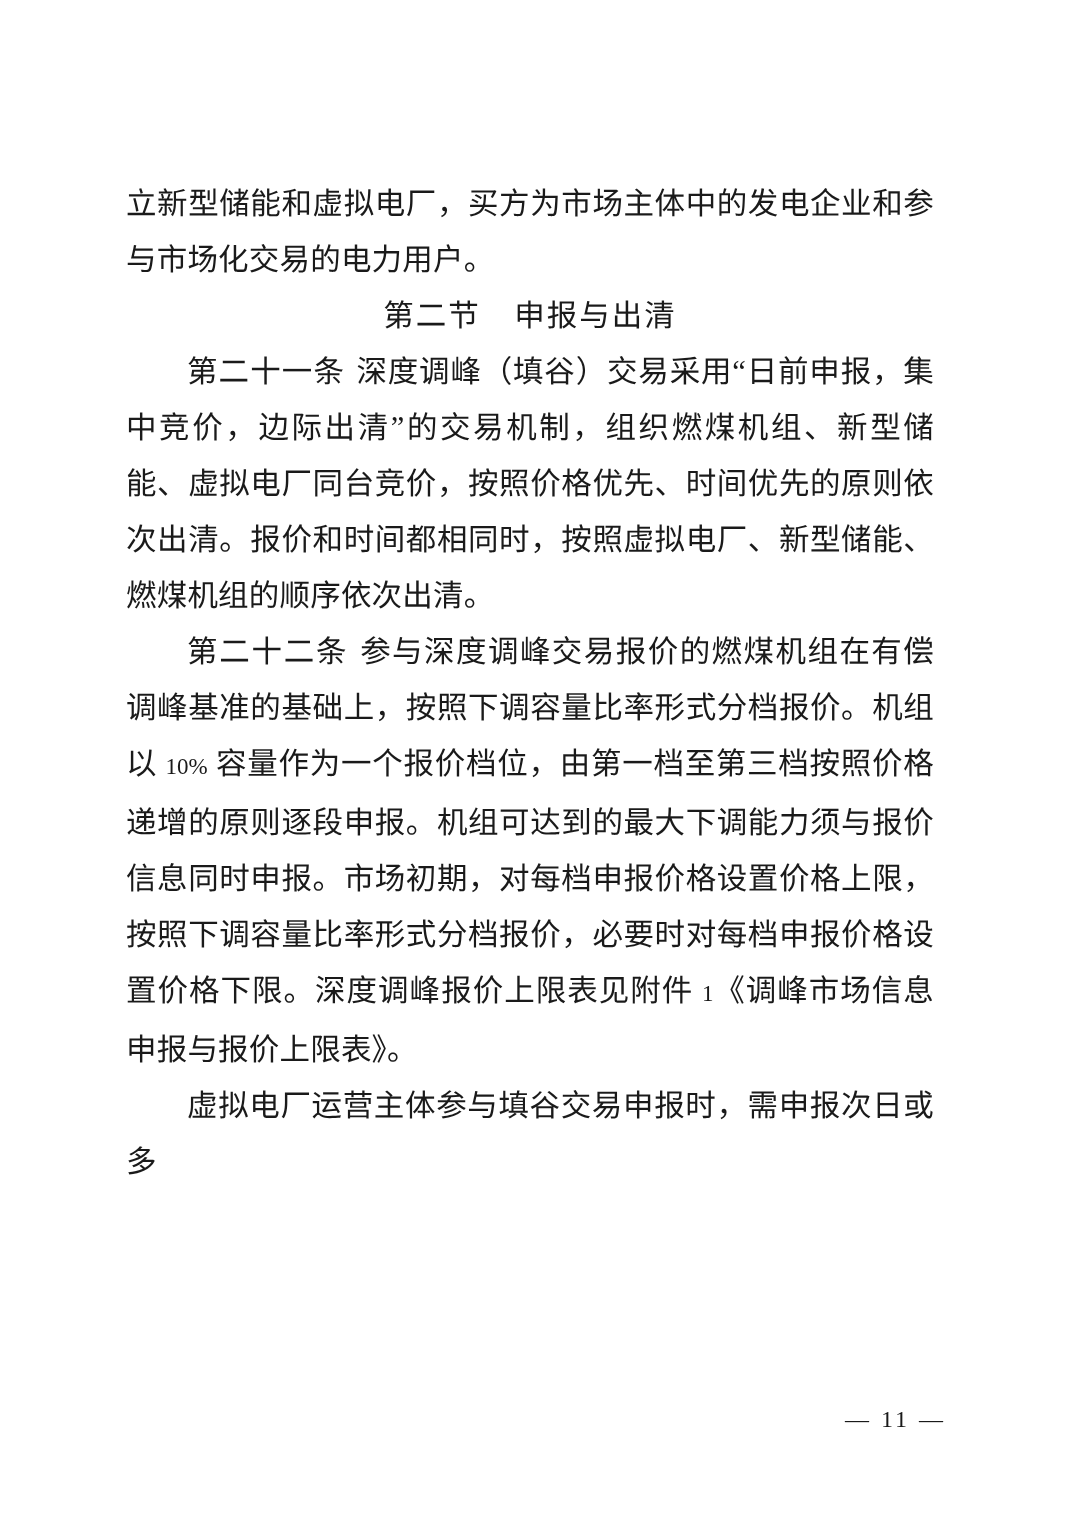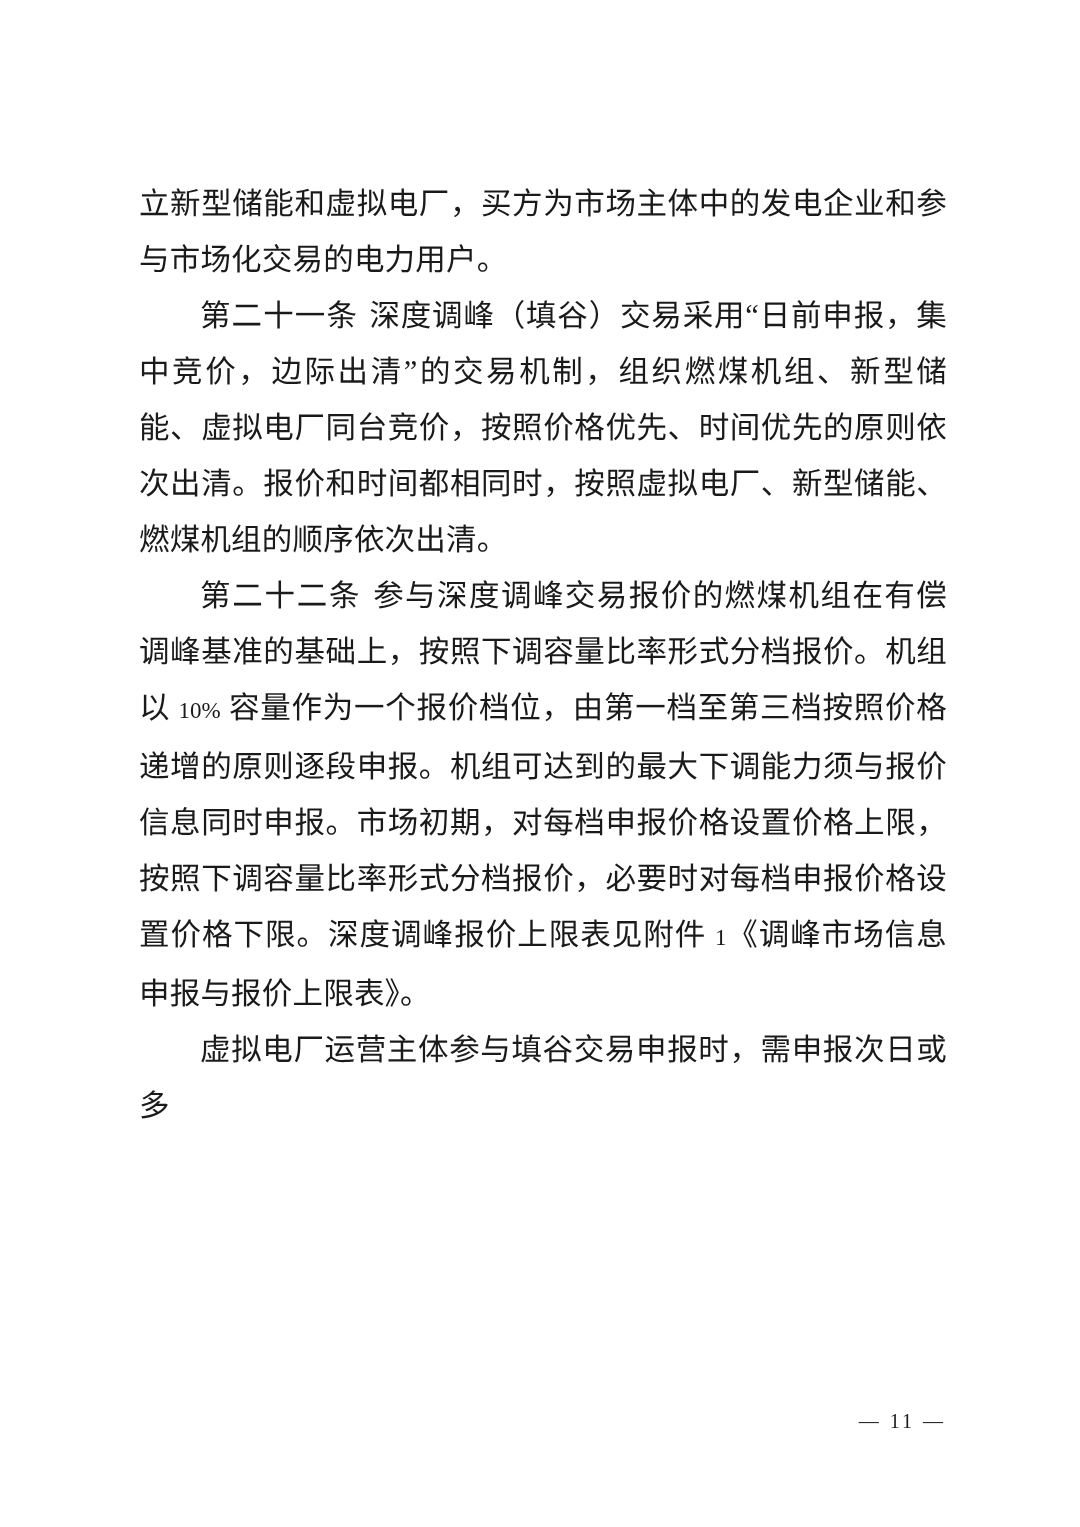--- a/index.html
+++ b/index.html
@@ -17,21 +17,21 @@
     background: #ffffff;
     overflow: hidden;
     font-family: "Liberation Serif", "DejaVu Serif", serif;
     color: #1a1a1a;
     -webkit-font-smoothing: antialiased;
   }
 
   
   .content {
     position: absolute;
-    left: 139px;
+    left: 126px;
     top: 176px;
     width: 808px;
   }
 
   .para {
     margin: 0;
     font-size: 30.5px;
     line-height: 56px;
     text-align: justify;
     text-justify: inter-ideograph;
@@ -76,36 +76,39 @@
     font-size: 23px;
     letter-spacing: 0;
   }
 
   .footer {
     position: absolute;
     left: 0;
     right: 134px;
     bottom: 96px;
     text-align: right;
-    font-size: 20px;
+    font-size: 24px;
     line-height: 1;
     color: #1a1a1a;
     font-family: "Liberation Serif", "DejaVu Serif", serif;
     letter-spacing: 3px;
   }
 </style>
 </head>
 <body>
 
 <div class="page">
 
   <div class="content">
 
     <p class="para">立新型储能和虚拟电厂，买方为市场主体中的发电企业和参与市场化交易的电力用户。</p>
 
+    <p class="section-heading">
+      <span>第二节</span><span class="heading-gap"></span><span>申报与出清</span>
+    </p>
 
     <p class="para indent">
       <span class="article-marker">第二十一条</span><span class="article-gap"></span><span>深度调峰（填谷）交易采用“日前申报，集中竞价，边际出清”的交易机制，组织燃煤机组、新型储能、虚拟电厂同台竞价，按照价格优先、时间优先的原则依次出清。报价和时间都相同时，按照虚拟电厂、新型储能、燃煤机组的顺序依次出清。</span>
     </p>
 
     <p class="para indent">
       <span class="article-marker">第二十二条</span><span class="article-gap"></span><span>参与深度调峰交易报价的燃煤机组在有偿调峰基准的基础上，按照下调容量比率形式分档报价。机组以 </span><span class="num">10%</span><span> 容量作为一个报价档位，由第一档至第三档按照价格递增的原则逐段申报。机组可达到的最大下调能力须与报价信息同时申报。市场初期，对每档申报价格设置价格上限，按照下调容量比率形式分档报价，必要时对每档申报价格设置价格下限。深度调峰报价上限表见附件 </span><span class="num">1</span><span>《调峰市场信息申报与报价上限表》。</span>
     </p>
 
 

